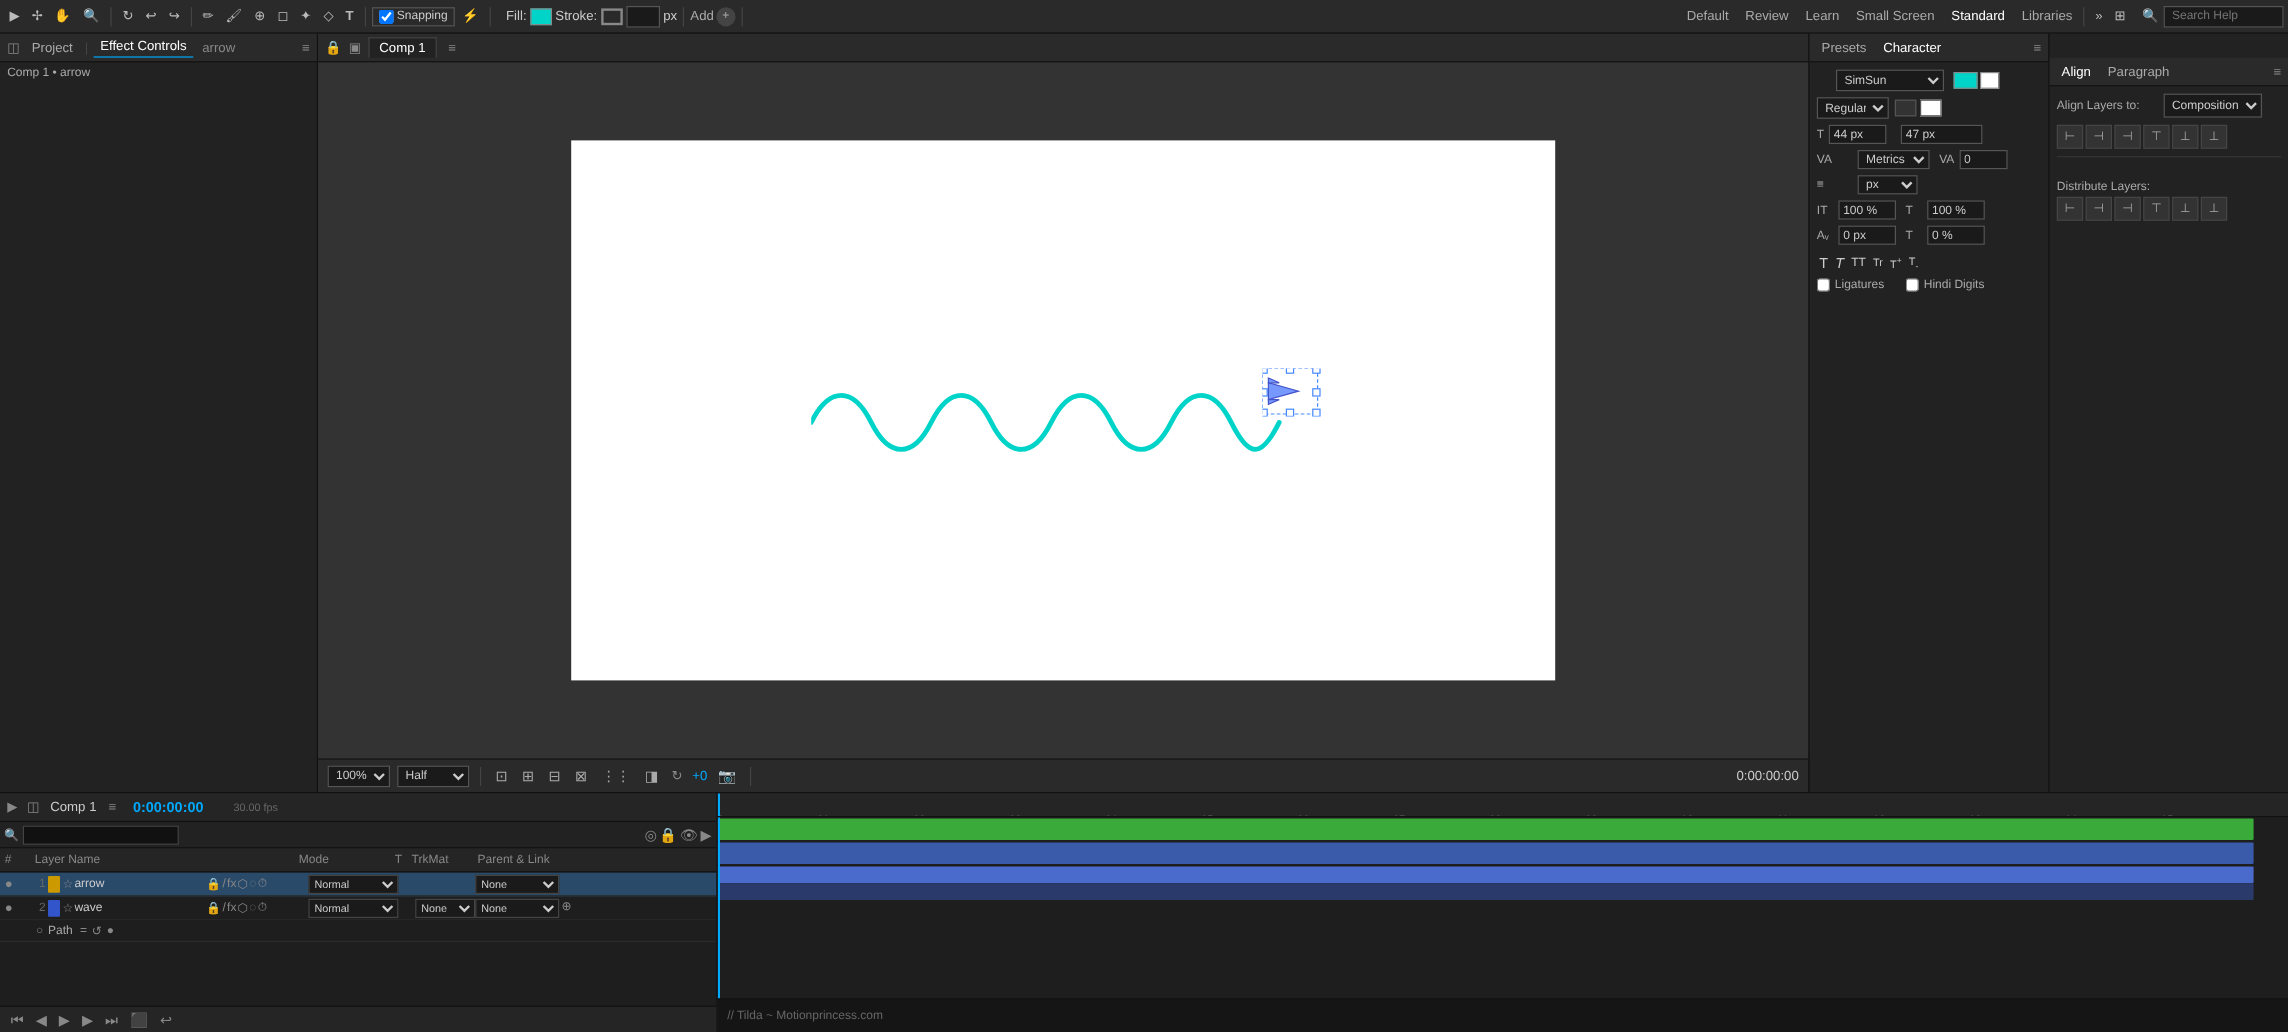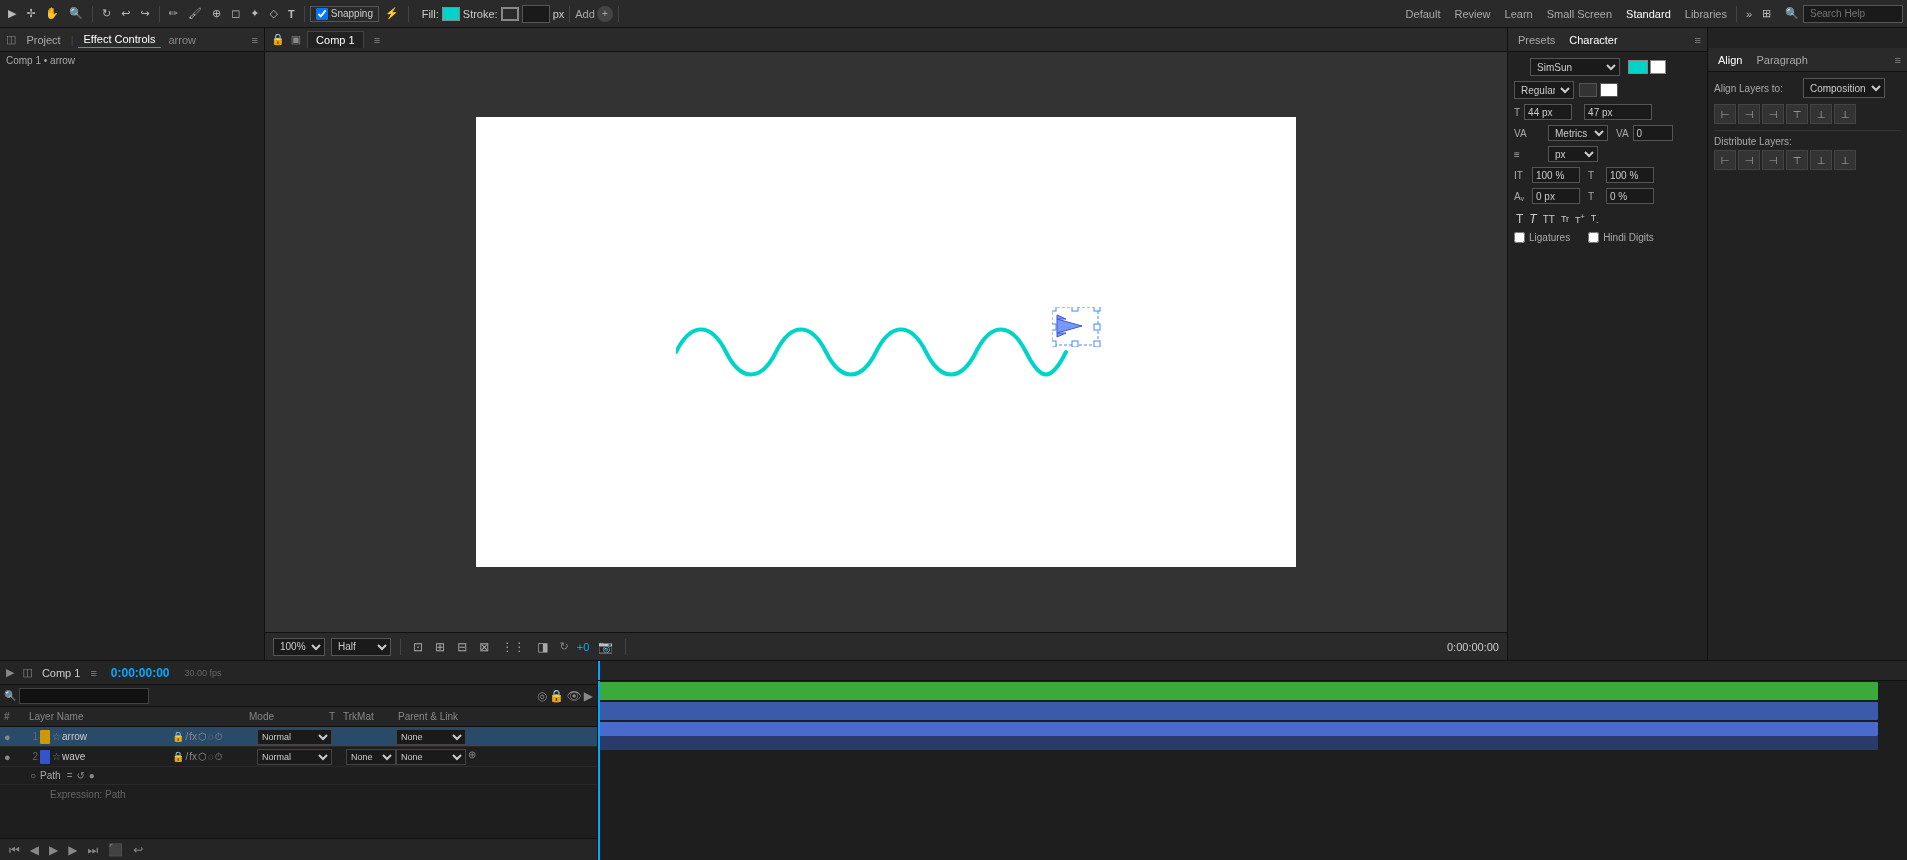--- a/index.html
+++ b/index.html
@@ -188,21 +188,21 @@
       gap: 6px;
       font-size: 11px;
       margin-top: 20px;
     }
     .align-body { padding: 6px; display: flex; flex-direction: column; gap: 6px; }
     .align-row { display: flex; align-items: center; gap: 20px; }
     .align-label { color: #aaa; font-size: 10px; }
     .align-select { background: #1a1a1a; border: 1px solid #555; color: #ccc; font-size: 10px; height: 20px; padding: 1px 2px; }
     .align-btn { background: #333; border: 1px solid #444; color: #aaa; width: 22px; height: 20px; cursor: pointer; font-size: 10px; display: flex; align-items: center; justify-content: center; }
     .align-btns-row { display: flex; gap: 2px; }
-    .dist-section { border-top: 1px solid #333; padding-top: 5px; }
+    .dist-section { border-top: 1px solid #333; padding-top: 19px; }
     .dist-label { color: #aaa; font-size: 10px; margin-bottom: 3px; }
 
     
     .bottom-area {
       display: flex;
       height: 200px;
       flex-shrink: 0;
       border-top: 1px solid #111;
     }
 
@@ -647,21 +647,21 @@
 <div class="bottom-area">
 
   <div class="timeline-left">
 
     <div class="tl-header">
       <span style="color:#888; cursor:pointer;">▶</span>
       <span style="color:#888; margin-left:2px;">◫</span>
       <span style="color:#ccc; font-size:11px; margin-left:3px;">Comp 1</span>
       <span style="color:#888; cursor:pointer; margin-left:4px;">≡</span>
       <span class="tl-timecode" style="margin-left:8px; cursor:pointer;">0:00:00:00</span>
-      <span class="tl-fps" style="margin-left:9px;">30.00 fps</span>
+      <span class="tl-fps" style="margin-left:19px;">30.00 fps</span>
     </div>
 
     <div style="display:flex; align-items:center; background:#222; border-bottom:1px solid #111; height:22px; padding:0 4px;">
       <span style="color:#888; font-size:10px;">🔍</span>
       <input class="tl-search" placeholder="" style="margin-left: 3px; width: 130px;">
       <div class="tl-ctrl-btns">
         <button class="tl-ctrl-btn" title="Solo">◎</button>
         <button class="tl-ctrl-btn" title="Lock">🔒</button>
         <button class="tl-ctrl-btn" title="Shy">👁</button>
         <button class="tl-ctrl-btn" title="Render">▶</button>
@@ -747,23 +747,20 @@
       <div class="sub-layer-row">
         <span class="sub-layer-icon">○</span>
         <span class="sub-layer-name">Path</span>
         <div class="sub-layer-controls">
           <span class="sub-l-ico">=</span>
           <span class="sub-l-ico">↺</span>
           <span class="sub-l-ico">●</span>
         </div>
       </div>
 
-      <div class="sub-layer-expr">
-        <span style="padding-left:20px; color:#666; font-size:10px;">Expression: Path</span>
-      </div>
     </div>
 
     <div class="tl-bottom-bar">
       <button class="tl-bot-btn">⏮</button>
       <button class="tl-bot-btn">◀</button>
       <button class="tl-bot-btn">▶</button>
       <button class="tl-bot-btn">▶</button>
       <button class="tl-bot-btn">⏭</button>
       <button class="tl-bot-btn">⬛</button>
       <button class="tl-bot-btn">↩</button>
@@ -800,15 +797,18 @@
 
       <div class="tl-bar green" style="left:0; width:1280px;"></div>
 
       <div class="tl-bar blue" style="left:0; width:1280px;"></div>
 
       <div class="tl-bar blue-sub" style="left:0; width:1280px;"></div>
 
       <div class="tl-bar expr-bar" style="left:0; width:1280px;"></div>
     </div>
 
+    <div class="tl-comment">
+      <span>// Tilda ~ Motionprincess.com</span>
+    </div>
   </div>
 
 </div>
 
 </body></html>

